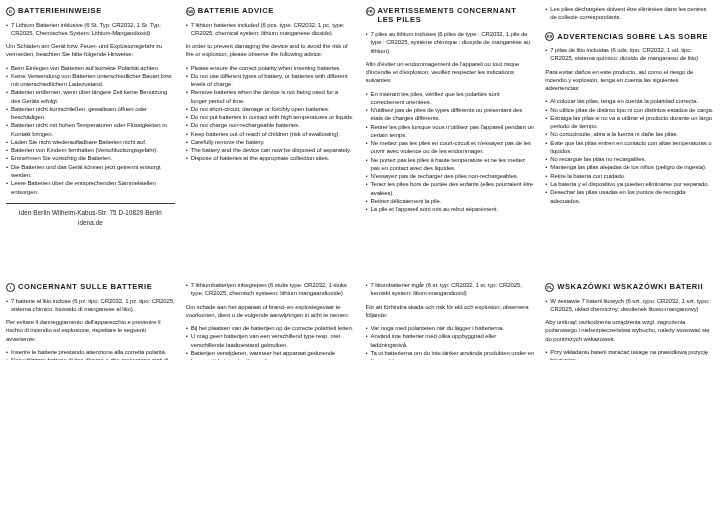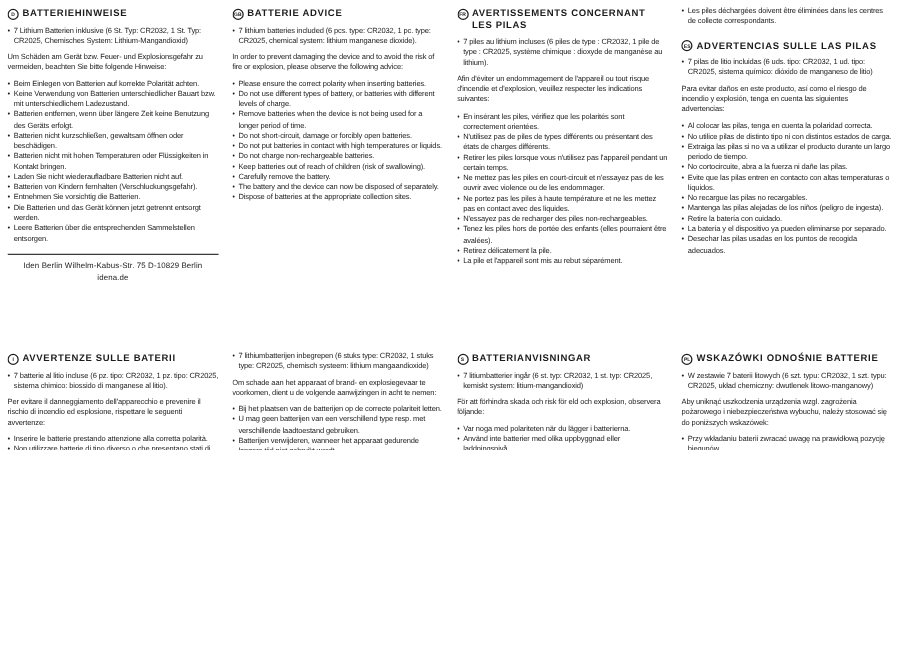--- a/index.html
+++ b/index.html
@@ -128,21 +128,21 @@
           <li>The battery and the device can now be disposed of separately.</li>
           <li>Dispose of batteries at the appropriate collection sites.</li>
         </ul>
     </section>
   </div>
 
   <div class="col">
     <section class="sec">
       <h2 class="sec-title">
         <span class="badge">FR</span>
-        <span>AVERTISSEMENTS CONCERNANT LES PILAS</span>
+        <span>AVERTISSEMENTS CONCERNANT LES PILES</span>
       </h2>
       <ul class="bullets">
           <li>7 piles au lithium incluses (6 piles de type : CR2032, 1 pile de type : CR2025, système chimique : dioxyde de manganèse au lithium).</li>
         </ul>
       <p class="lead">Afin d'éviter un endommagement de l'appareil ou tout risque d'incendie et d'explosion, veuillez respecter les indications suivantes:</p>
       <ul class="bullets">
           <li>En insérant les piles, vérifiez que les polarités sont correctement orientées.</li>
           <li>N'utilisez pas de piles de types différents ou présentant des états de charges différents.</li>
           <li>Retirer les piles lorsque vous n'utilisez pas l'appareil pendant un certain temps.</li>
           <li>Ne mettez pas les piles en court-circuit et n'essayez pas de les ouvrir avec violence ou de les endommager.</li>
@@ -155,21 +155,21 @@
     </section>
   </div>
 
   <div class="col">
     <ul class="bullets overflow-bullets">
         <li>Les piles déchargées doivent être éliminées dans les centres de collecte correspondants.</li>
       </ul>
     <section class="sec">
       <h2 class="sec-title">
         <span class="badge">ES</span>
-        <span>ADVERTENCIAS SULLE LAS PILAS</span>
+        <span>ADVERTENCIAS SOBRE LAS SOBRE</span>
       </h2>
       <ul class="bullets">
           <li>7 pilas de litio incluidas (6 uds. tipo: CR2032, 1 ud. tipo: CR2025, sistema químico: dióxido de manganeso de litio)</li>
         </ul>
       <p class="lead">Para evitar daños en este producto, así como el riesgo de incendio y explosión, tenga en cuenta las siguientes advertencias:</p>
       <ul class="bullets">
           <li>Al colocar las pilas, tenga en cuenta la polaridad correcta.</li>
           <li>No utilice pilas de distinto tipo ni con distintos estados de carga.</li>
           <li>Extraiga las pilas si no va a utilizar el producto durante un largo periodo de tiempo.</li>
           <li>No cortocircuite, abra a la fuerza ni dañe las pilas.</li>
@@ -180,21 +180,21 @@
           <li>La batería y el dispositivo ya pueden eliminarse por separado.</li>
           <li>Desechar las pilas usadas en los puntos de recogida adecuados.</li>
         </ul>
     </section>
   </div>
 
   <div class="col row2">
     <section class="sec">
       <h2 class="sec-title">
         <span class="badge">I</span>
-        <span>AVVERTENZE SULLE BATERII</span>
+        <span>CONCERNANT SULLE BATTERIE</span>
       </h2>
       <ul class="bullets">
           <li>7 batterie al litio incluse (6 pz. tipo: CR2032, 1 pz. tipo: CR2025, sistema chimico: biossido di manganese al litio).</li>
         </ul>
       <p class="lead">Per evitare il danneggiamento dell'apparecchio e prevenire il rischio di incendio ed esplosione, rispettare le seguenti avvertenze:</p>
       <ul class="bullets">
           <li>Inserire le batterie prestando attenzione alla corretta polarità.</li>
           <li>Non utilizzare batterie di tipo diverso o che presentano stati di carica differenti.</li>
           <li>Rimuovere le batterie se non si utilizza l'apparecchio per un lungo periodo di tempo.</li>
           <li>No cortocircuite, abra a la fuerza ni dañe las pilas.</li>
@@ -224,24 +224,20 @@
           <li>Batterijen uit de buurt van kinderen houden (verstikkingsgevaar).</li>
           <li>Haal de batterij er voorzichtig uit.</li>
           <li>De batterij en het apparaat kunnen nu gescheiden worden weggegooid.</li>
           <li>Breng lege batterijen naar de daarvoor bestemde inzamelpunten.</li>
         </ul>
     </section>
   </div>
 
   <div class="col row2">
     <section class="sec">
-      <h2 class="sec-title">
-        <span class="badge">S</span>
-        <span>BATTERIANVISNINGAR</span>
-      </h2>
       <ul class="bullets">
           <li>7 litiumbatterier ingår (6 st. typ: CR2032, 1 st. typ: CR2025, kemiskt system: litium-mangandioxid)</li>
         </ul>
       <p class="lead">För att förhindra skada och risk för eld och explosion, observera följande:</p>
       <ul class="bullets">
           <li>Var noga med polariteten när du lägger i batterierna.</li>
           <li>Använd inte batterier med olika uppbyggnad eller laddningsnivå.</li>
           <li>Ta ut batterierna om du inte tänker använda produkten under en längre tid.</li>
           <li>Kortslut inte batterierna, öppna dem inte med våld och skada dem inte.</li>
           <li>Utsätt inte batterierna för höga temperaturer eller vätskor.</li>
@@ -251,21 +247,21 @@
           <li>Batteriet och apparaten kan nu avfallshanteras separat.</li>
           <li>Lämna tomma batterier på därför avsedda insamlingsplatser.</li>
         </ul>
     </section>
   </div>
 
   <div class="col row2">
     <section class="sec">
       <h2 class="sec-title">
         <span class="badge">PL</span>
-        <span>WSKAZÓWKI ODNOŚNIE BATTERIE</span>
+        <span>WSKAZÓWKI WSKAZÓWKI BATERII</span>
       </h2>
       <ul class="bullets">
           <li>W zestawie 7 baterii litowych (6 szt. typu: CR2032, 1 szt. typu: CR2025, układ chemiczny: dwutlenek litowo-manganowy)</li>
         </ul>
       <p class="lead">Aby uniknąć uszkodzenia urządzenia wzgl. zagrożenia pożarowego i niebezpieczeństwa wybuchu, należy stosować się do poniższych wskazówek:</p>
       <ul class="bullets">
           <li>Przy wkładaniu baterii zwracać uwagę na prawidłową pozycję biegunów.</li>
           <li>Nie używać baterii o różnym typie konstrukcji wzgl. o różnym poziomie naładowania.</li>
           <li>Jeżeli urządzenie nie będzie używane przez dłuższy czas, należy wyjąć z niego baterie.</li>
           <li>Nie zwierać biegunów baterii, nie otwierać i nie niszczyć.</li>

